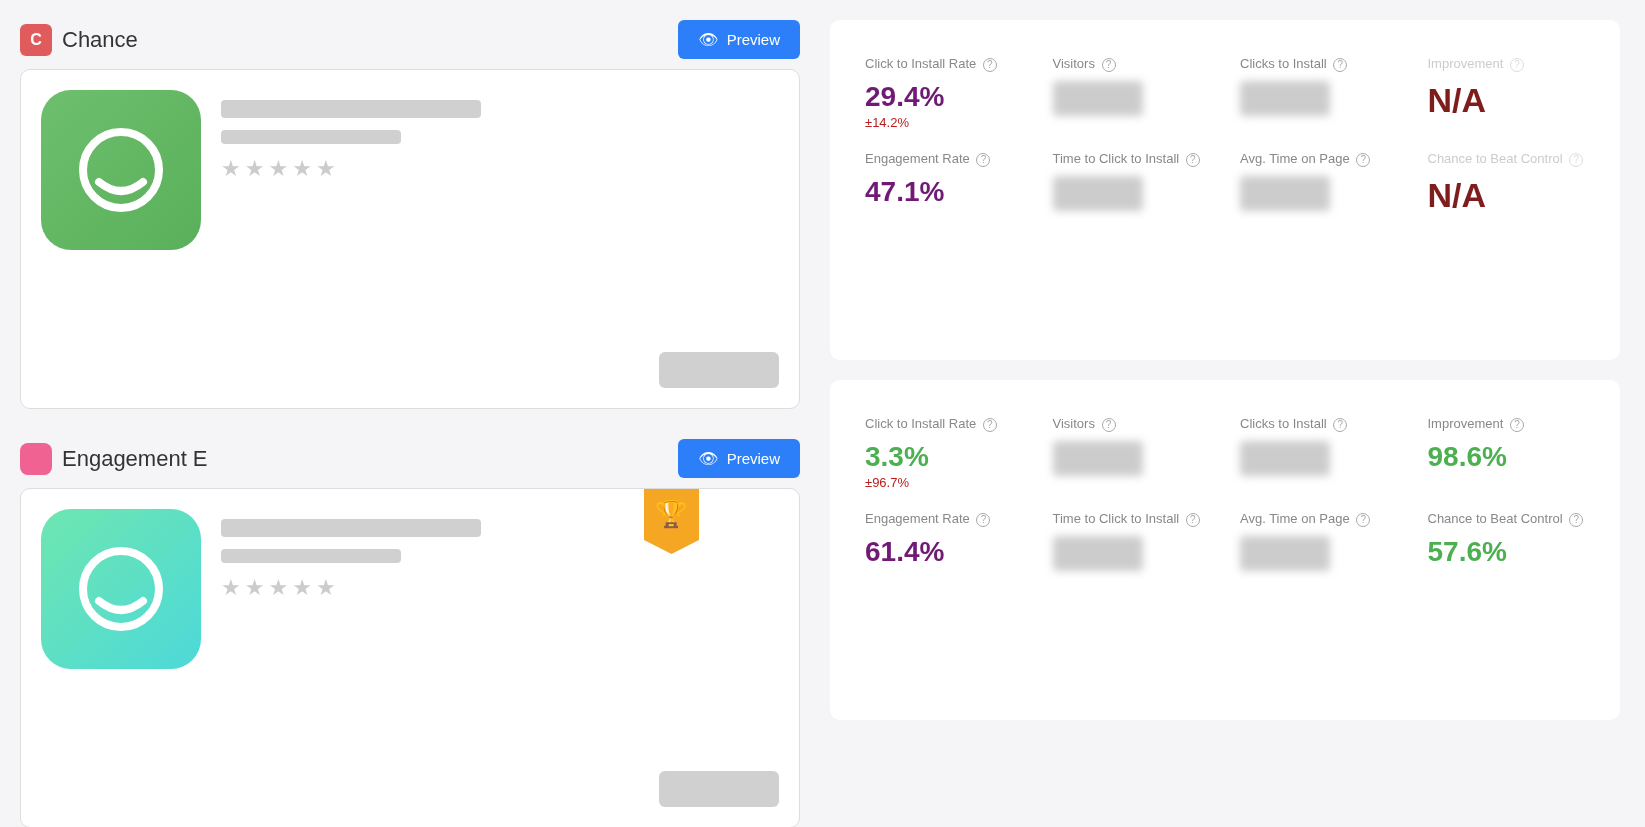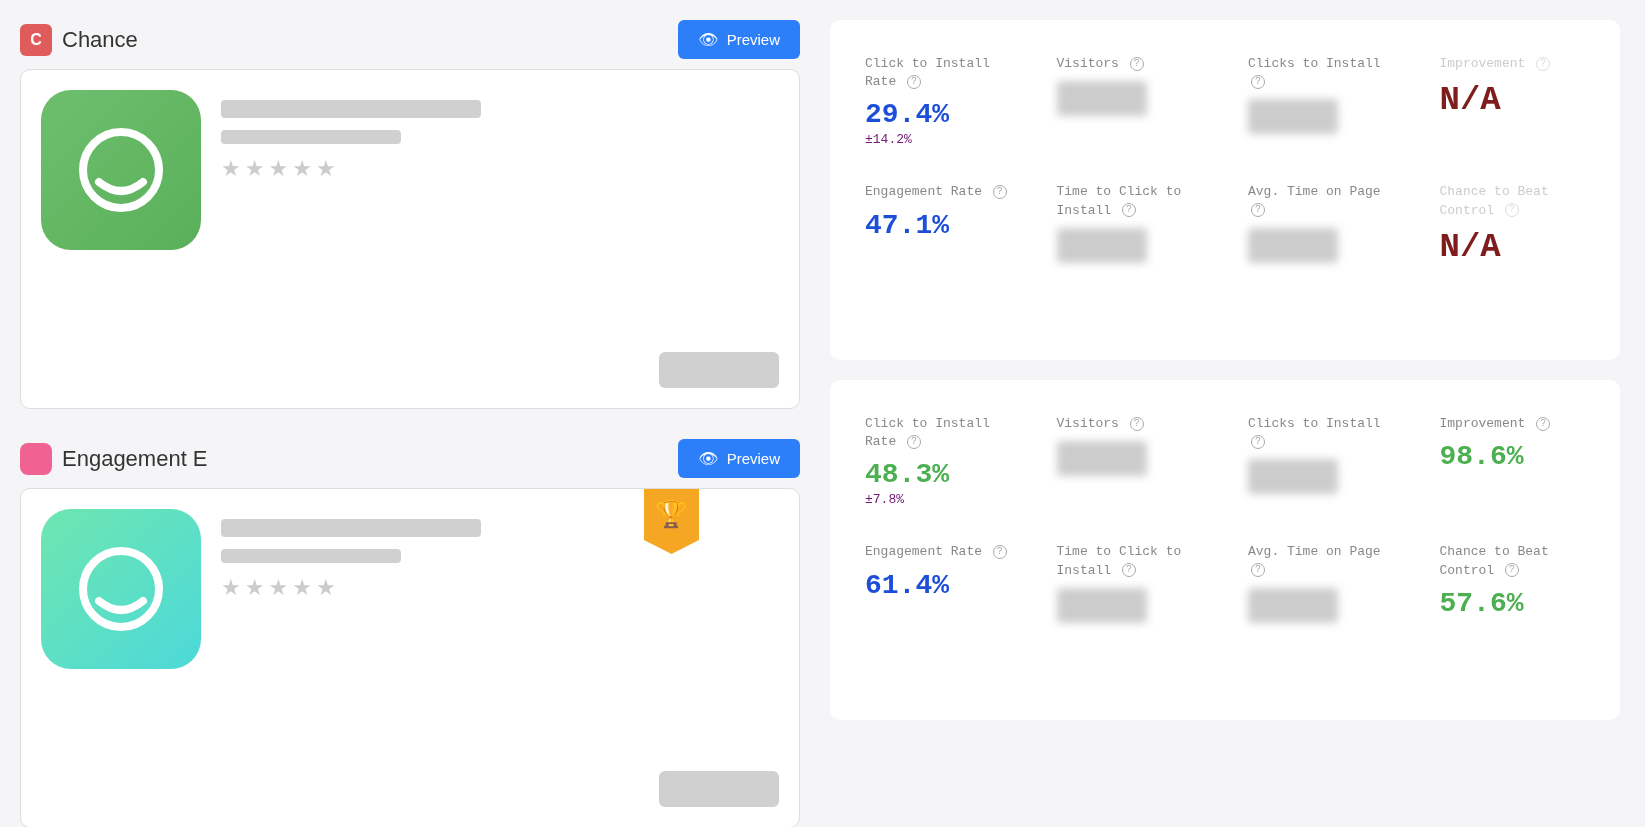--- a/index.html
+++ b/index.html
@@ -154,22 +154,21 @@
     
     .stats-panel {
       background: white;
       border-radius: 10px;
       padding: 25px 20px;
       min-height: 340px;
     }
     .stats-grid {
       display: grid;
       grid-template-columns: 1fr 1fr 1fr 1fr;
-      gap: 16px;
-      font-family: Liberation Mono, monospace;
+      gap: 0;
     }
     .stat-cell {
       padding: 10px 15px;
     }
     .stat-label {
       font-size: 13px;
       color: #888;
       line-height: 1.4;
       margin-bottom: 8px;
     }
@@ -182,26 +181,26 @@
       align-items: center;
       justify-content: center;
       font-size: 10px;
       color: #aaa;
       margin-left: 3px;
       vertical-align: middle;
     }
     .stat-value {
       font-size: 28px;
       font-weight: 700;
-      color: #1d4ed8;
+      color: #701a75;
     }
     .stat-value.green { color: #4caf50; }
     .stat-margin {
       font-size: 13px;
-      color: #701a75;
+      color: #b91c1c;
       margin-top: 2px;
     }
     .stat-blurred {
       width: 70px;
       height: 30px;
       background: #ccc;
       border-radius: 4px;
       filter: blur(4px);
       margin-top: 5px;
     }
@@ -370,22 +369,22 @@
     </div>
 
     <div class="stats-panel">
       <div class="stats-grid">
 
         <div class="stat-cell">
           <div class="stat-label">
             <span>Click to Install Rate</span>
             <span class="question-mark">?</span>
           </div>
-          <div class="stat-value green">48.3%</div>
-          <div class="stat-margin">±7.8%</div>
+          <div class="stat-value green">3.3%</div>
+          <div class="stat-margin">±96.7%</div>
         </div>
         <div class="stat-cell">
           <div class="stat-label">
             <span>Visitors</span>
             <span class="question-mark">?</span>
           </div>
           <div class="stat-blurred large"></div>
         </div>
         <div class="stat-cell">
           <div class="stat-label">

